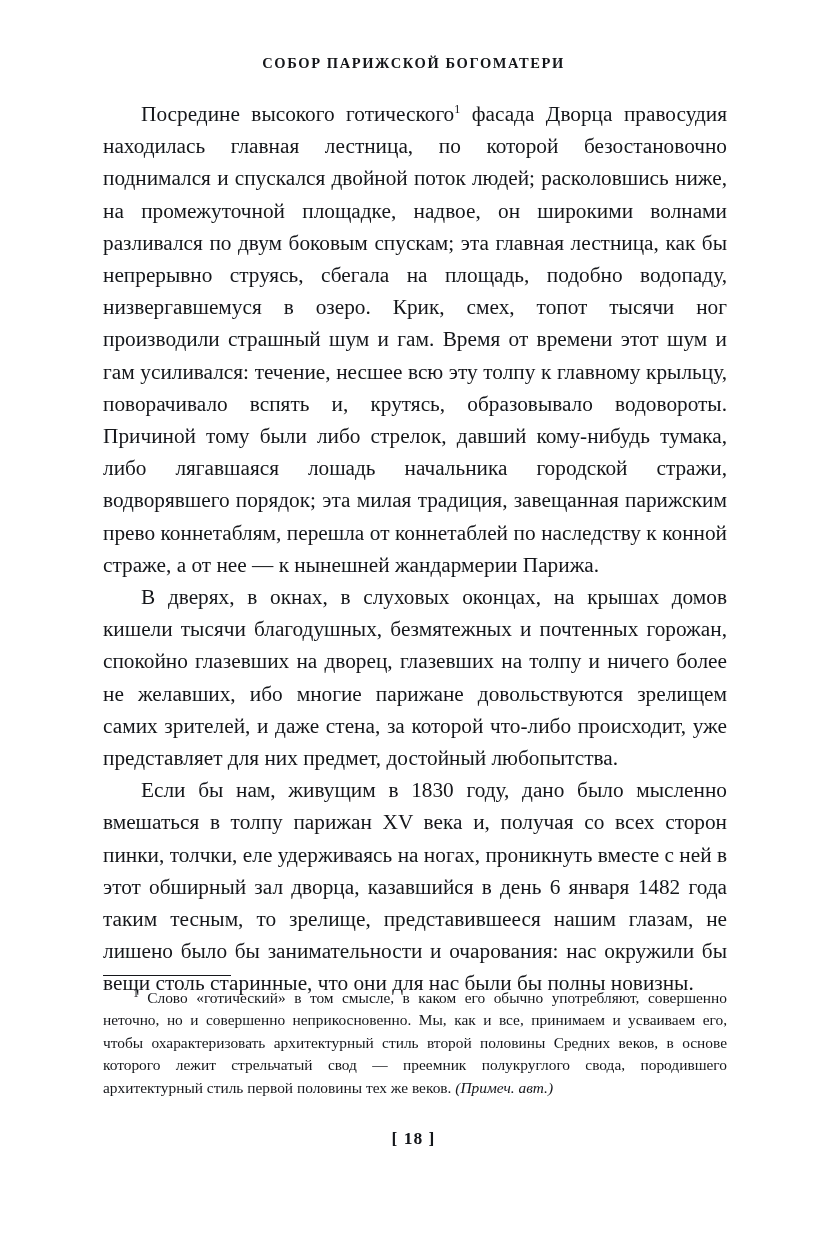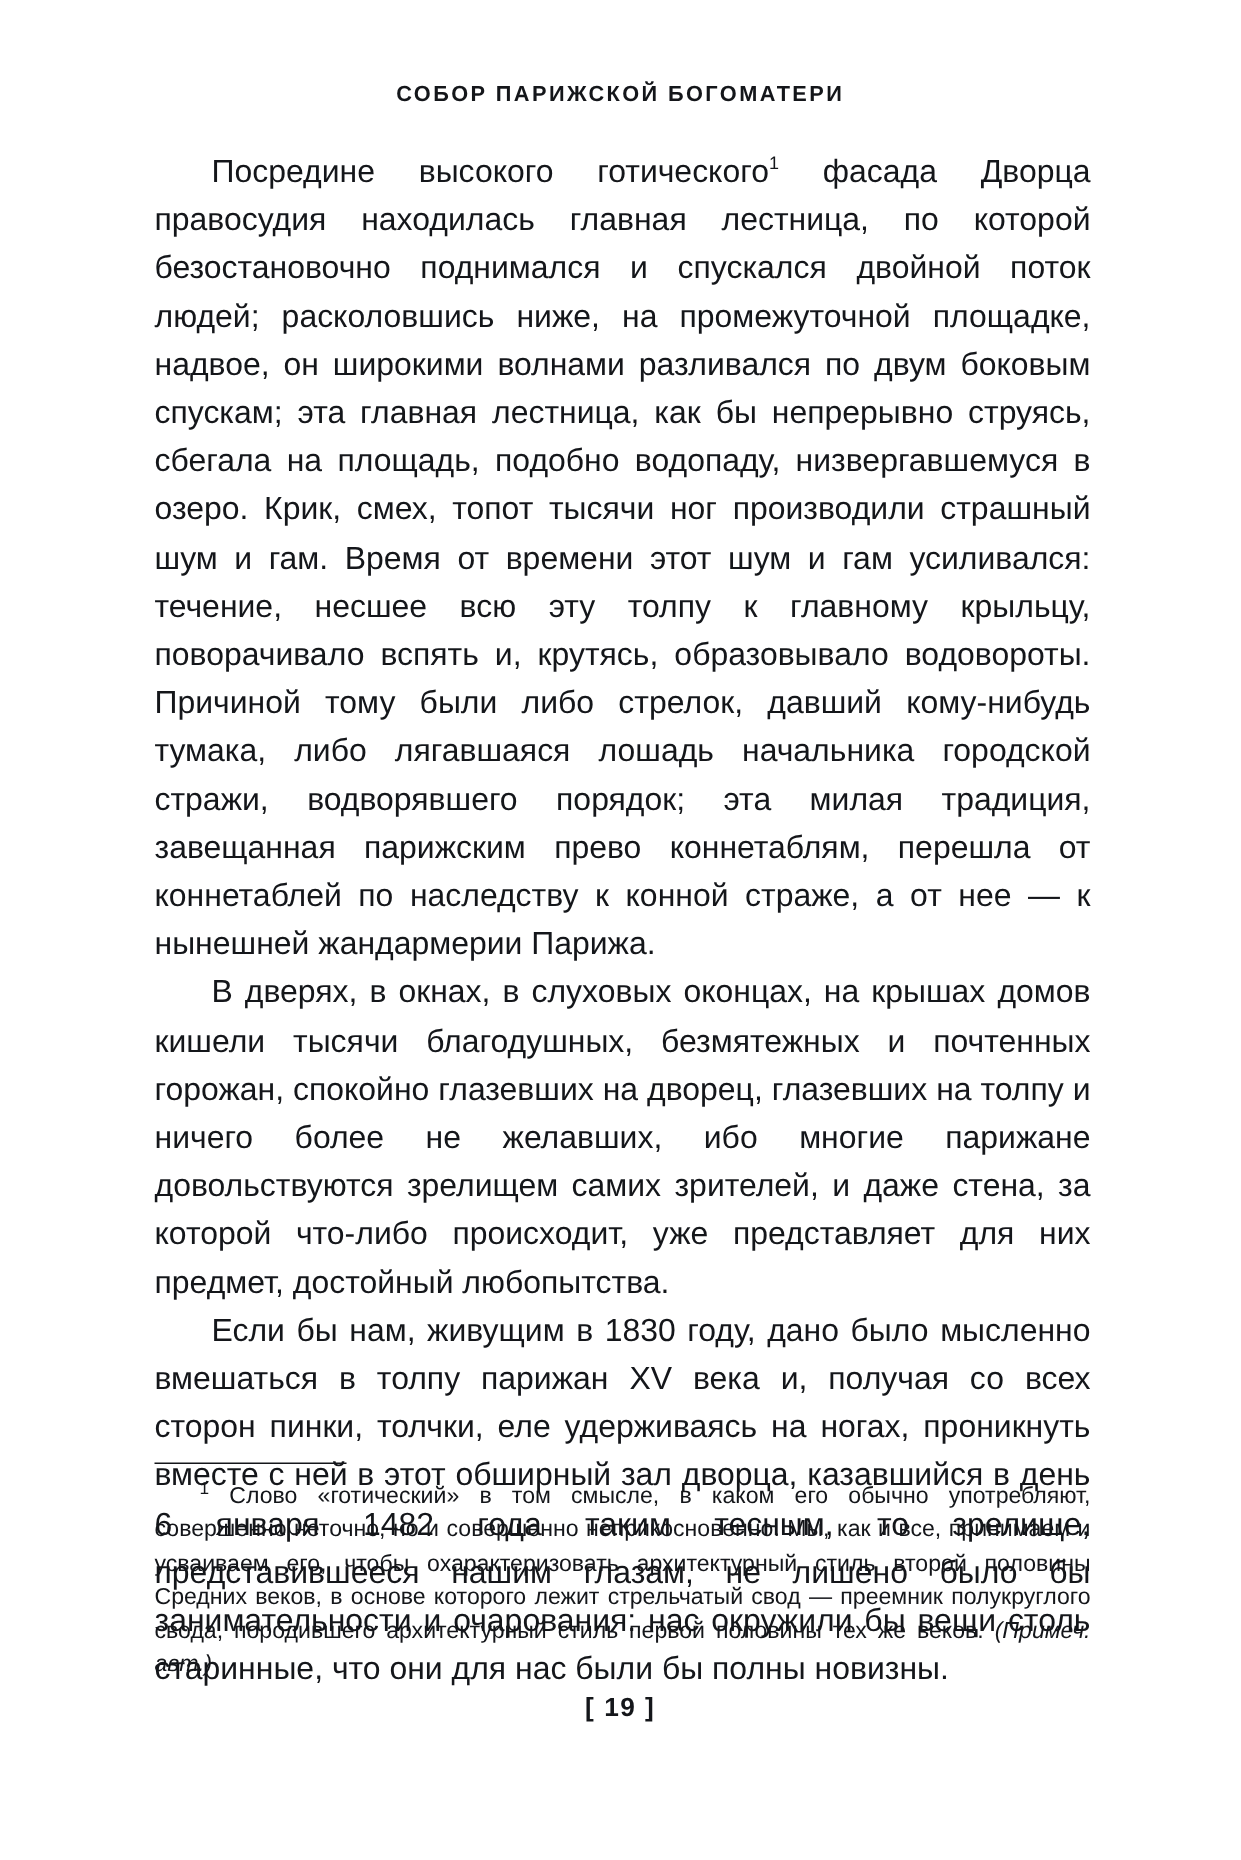--- a/index.html
+++ b/index.html
@@ -6,21 +6,21 @@
     margin: 0;
     padding: 0;
     background: #ffffff;
   }
   .page {
     position: relative;
     width: 827px;
     height: 1240px;
     background: #ffffff;
     overflow: hidden;
-    font-family: Liberation Sans, sans-serif;
+    font-family: Liberation Serif, serif;
     color: #14161a;
   }
   .running-head {
     position: absolute;
     top: 55px;
     left: 0;
     right: 0;
     text-align: center;
     font-size: 14.5px;
     letter-spacing: 1.6px;
@@ -98,15 +98,15 @@
     <p><span>Посредине высокого готического</span><sup class="note-ref">1</sup><span> фасада Дворца правосудия находилась главная лестница, по которой безостановочно поднимался и спускался двойной поток людей; расколовшись ниже, на промежуточной площадке, надвое, он широкими волнами разливался по двум боковым спускам; эта главная лестница, как бы непрерывно струясь, сбегала на площадь, подобно водопаду, низвергавшемуся в озеро. Крик, смех, топот тысячи ног производили страшный шум и гам. Время от времени этот шум и гам усиливался: течение, несшее всю эту толпу к главному крыльцу, поворачивало вспять и, крутясь, образовывало водовороты. Причиной тому были либо стрелок, давший кому-нибудь тумака, либо лягавшаяся лошадь начальника городской стражи, водворявшего порядок; эта милая традиция, завещанная парижским прево коннетаблям, перешла от коннетаблей по наследству к конной страже, а от нее — к нынешней жандармерии Парижа.</span></p>
     <p>В дверях, в окнах, в слуховых оконцах, на крышах домов кишели тысячи благодушных, безмятежных и почтенных горожан, спокойно глазевших на дворец, глазевших на толпу и ничего более не желавших, ибо многие парижане довольствуются зрелищем самих зрителей, и даже стена, за которой что-либо происходит, уже представляет для них предмет, достойный любопытства.</p>
     <p>Если бы нам, живущим в 1830 году, дано было мысленно вмешаться в толпу парижан XV века и, получая со всех сторон пинки, толчки, еле удерживаясь на ногах, проникнуть вместе с ней в этот обширный зал дворца, казавшийся в день 6 января 1482 года таким тесным, то зрелище, представившееся нашим глазам, не лишено было бы занимательности и очарования: нас окружили бы вещи столь старинные, что они для нас были бы полны новизны.</p>
   </div>
 
   <div class="footnote-area">
     <div class="footnote-rule"></div>
     <p><span class="fn-marker">1</span> <span>Слово «готический» в том смысле, в каком его обычно употребляют, совершенно неточно, но и совершенно неприкосновенно. Мы, как и все, принимаем и усваиваем его, чтобы охарактеризовать архитектурный стиль второй половины Средних веков, в основе которого лежит стрельчатый свод — преемник полукруглого свода, породившего архитектурный стиль первой половины тех же веков. </span><span class="fn-italic">(Примеч. авт.)</span></p>
   </div>
 
-  <div class="folio">[ 19 ]</div>
+  <div class="folio">[ 18 ]</div>
 
 </div>
 
 </body></html>

